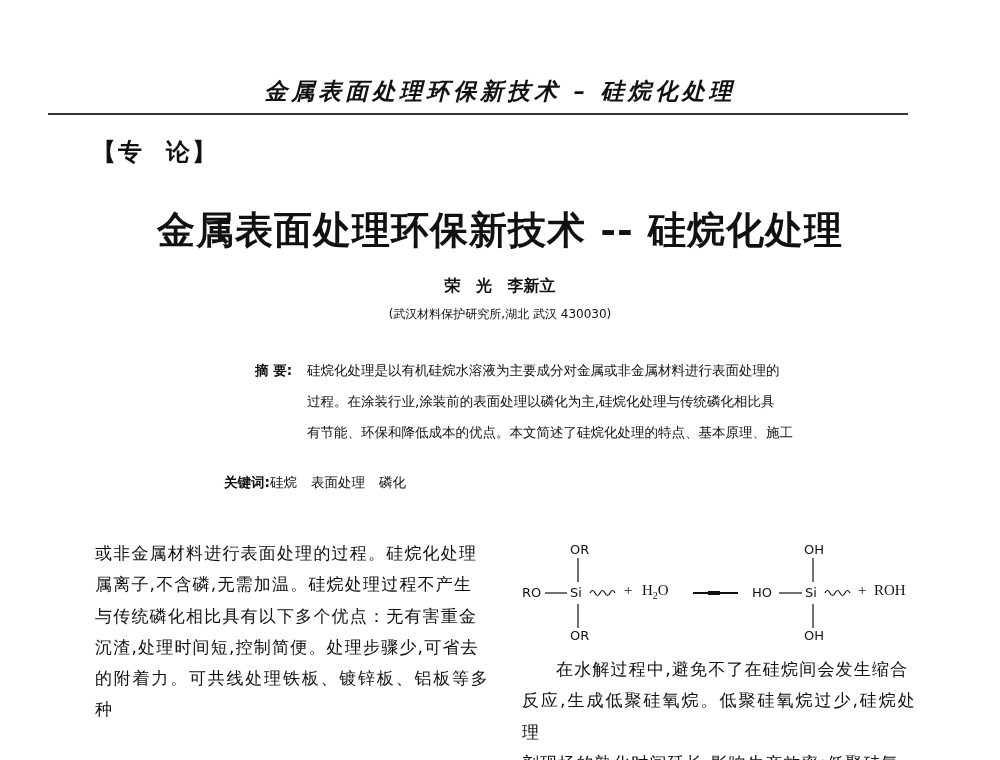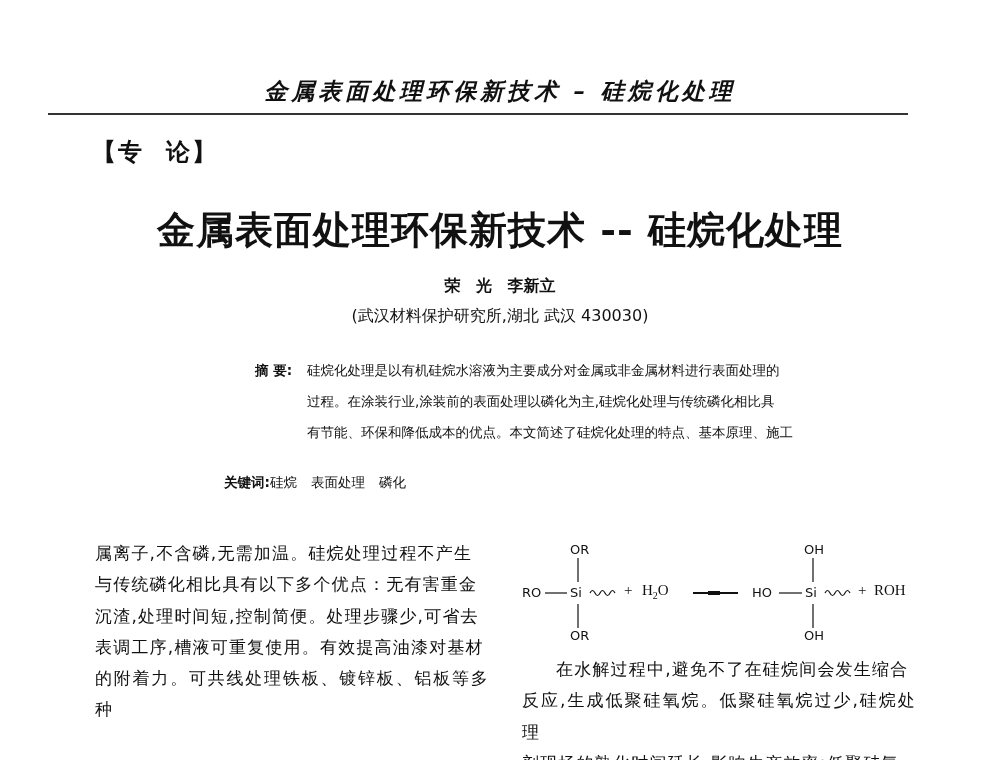--- a/index.html
+++ b/index.html
@@ -31,21 +31,21 @@
     font-size: 38px; font-weight: bold; letter-spacing: 1px;
     font-family: "DejaVu Serif", serif;
   }
   .authors {
     left: 0; width: 1000px; top: 276px; text-align: center;
     font-size: 16px; font-weight: bold; word-spacing: 10px;
     font-family: "DejaVu Sans", sans-serif;
   }
   .affiliation {
     left: 0; width: 1000px; top: 306px; text-align: center;
-    font-size: 16px; font-family: "DejaVu Sans", sans-serif;
+    font-size: 12px; font-family: "DejaVu Sans", sans-serif;
   }
 
   .abstract {
     left: 216px; top: 355px; width: 590px;
     font-size: 13.5px; line-height: 31px;
     font-family: "DejaVu Sans", sans-serif;
     margin-left: 39px;
   }
   .abstract .label { font-weight: bold; display: inline-block; width: 52px; }
   .abstract .indent { padding-left: 52px; }
@@ -90,24 +90,24 @@
   <div><span class="label">摘  要:</span><span>硅烷化处理是以有机硅烷水溶液为主要成分对金属或非金属材料进行表面处理的</span></div>
   <div class="indent">过程。在涂装行业,涂装前的表面处理以磷化为主,硅烷化处理与传统磷化相比具</div>
   <div class="indent">有节能、环保和降低成本的优点。本文简述了硅烷化处理的特点、基本原理、施工</div>
 </div>
 
 <div class="abs keywords">
   <span class="label">关键词:</span><span class="kw">硅烷</span><span class="kw">表面处理</span><span class="kw">磷化</span>
 </div>
 
 <div class="abs col col-left">
+  <p>或非金属材料进行表面处理的过程。硅烷化处理</p>
   <p>属离子,不含磷,无需加温。硅烷处理过程不产生</p>
   <p>与传统磷化相比具有以下多个优点：无有害重金</p>
   <p>沉渣,处理时间短,控制简便。处理步骤少,可省去</p>
-  <p>表调工序,槽液可重复使用。有效提高油漆对基材</p>
   <p>的附着力。可共线处理铁板、镀锌板、铝板等多种</p>
 </div>
 
 <div class="abs reaction">
   <svg width="400" height="108">
 
     <line x1="58" y1="18" x2="58" y2="42" stroke="#111" stroke-width="1.2"></line>
     <line x1="58" y1="64" x2="58" y2="88" stroke="#111" stroke-width="1.2"></line>
     <line x1="25" y1="53" x2="47" y2="53" stroke="#111" stroke-width="1.2"></line>
     <path d="M70 53 q2.5 -5 5 0 q2.5 5 5 0 q2.5 -5 5 0 q2.5 5 5 0 q2.5 -5 5 0" fill="none" stroke="#111" stroke-width="1.2"></path>

